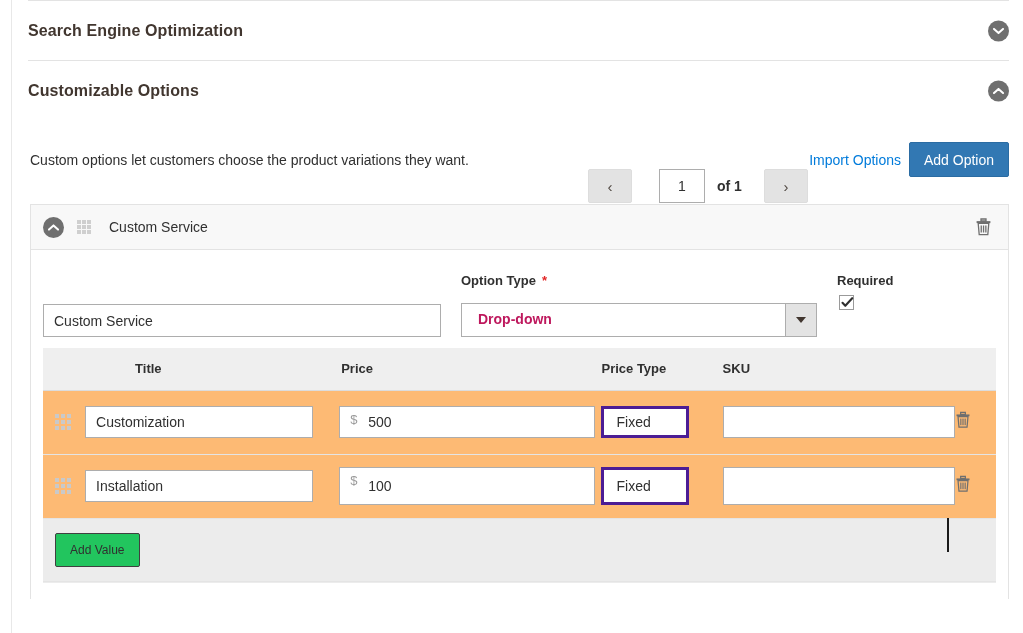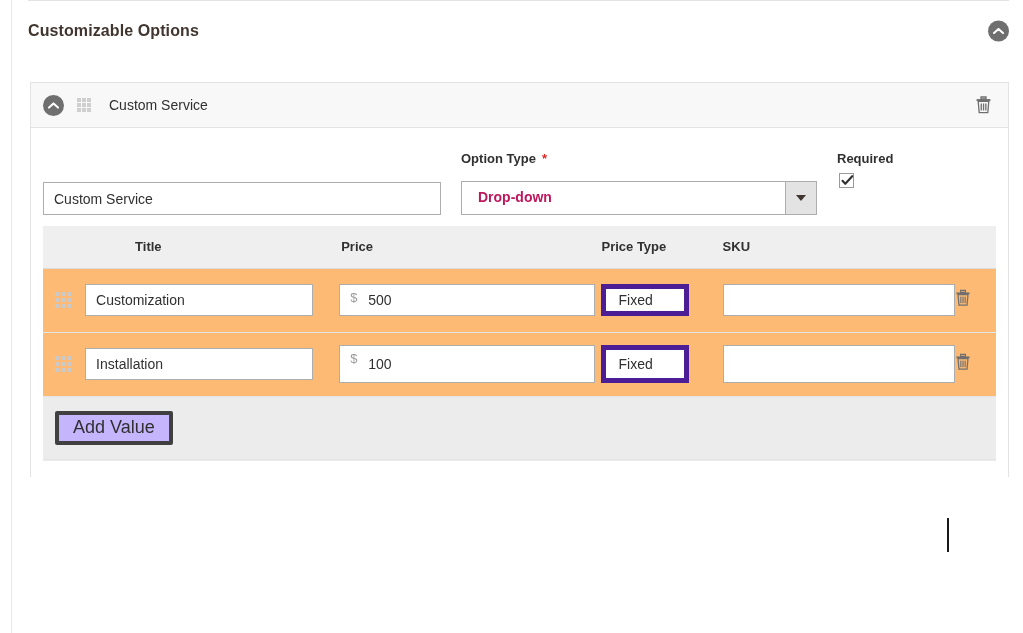--- a/index.html
+++ b/index.html
@@ -278,44 +278,44 @@
   .price-inp {
     position:absolute; left: 26px; top: 0;
     width: 225px; height: 30px;
     border: none; outline: none; background: transparent;
     font-size: 14px; color: #303030;
     font-family: "Liberation Sans", sans-serif;
   }
   .price-box.tall .price-inp { height: 36px; }
   .sel-fixed {
     width: 88px; height: 32px;
-    border: 5px solid #4c1d95;
+    border: 3px solid #4c1d95;
     background: #fff;
     display:flex; align-items:center;
     padding-left: 12px;
     font-size: 14px; color: #303030;
     cursor: pointer;
   }
   .sel-fixed.tall { height: 38px; }
   .inp-sku { width: 232px; }
   .inp-sku.tall { height: 38px; }
   .row-trash { cursor:pointer; line-height:0; }
 
   .addval-row {
     background: #ececec;
     padding: 14px 0 14px 12px;
     border-bottom: 1px solid #e4e4e4;
   }
   .add-value-btn {
-    background: #c4b5fd;
-    border: 4px solid #404040;
+    background: #22c55e;
+    border: 1px solid #404040;
     border-radius: 2px;
     height: 34px;
     padding: 0 14px;
-    font-size: 18px;
+    font-size: 12px;
     color: #303030;
     font-family: "Liberation Sans", sans-serif;
     cursor: pointer;
   }
   .panel-foot { height: 16px; background: #ffffff; }
 
   
   .ibeam {
     position: absolute;
     width: 2px; height: 34px;
@@ -325,32 +325,53 @@
   }
 </style>
 </head>
 <body>
 
 <div class="page">
   <div class="gutter-line"></div>
 
   <div class="content">
 
+    <div class="section-head">
+      <span class="section-title">Search Engine Optimization</span>
+      <span class="toggle-circle">
+        <svg width="11" height="7" viewBox="0 0 11 7">
+            <path d="M1 1.4 L5.5 5.6 L10 1.4" stroke="#ffffff" stroke-width="2" fill="none" stroke-linecap="round" stroke-linejoin="round"></path>
+          </svg>
+      </span>
+    </div>
 
     <div class="section-head">
       <span class="section-title">Customizable Options</span>
       <span class="toggle-circle">
         <svg width="11" height="7" viewBox="0 0 11 7">
             <path d="M1 5.6 L5.5 1.4 L10 5.6" stroke="#ffffff" stroke-width="2" fill="none" stroke-linecap="round" stroke-linejoin="round"></path>
           </svg>
       </span>
     </div>
 
     <div class="opt-body">
 
+      <div class="desc-row">
+        <span class="desc-text">Custom options let customers choose the product variations they want.</span>
+
+        <div class="pager">
+          <div class="pg-btn">‹</div>
+          <input class="pg-input" value="1" style="">
+          <span class="pg-of">of 1</span>
+          <div class="pg-btn pg-next">›</div>
+        </div>
+
+        <a class="import-link">Import Options</a>
+        <button class="add-option-btn">Add Option</button>
+      </div>
 
       <div class="opt-panel">
 
         <div class="opt-header">
           <span class="opt-collapse">
             <svg width="11" height="7" viewBox="0 0 11 7">
                 <path d="M1 5.6 L5.5 1.4 L10 5.6" stroke="#ffffff" stroke-width="2" fill="none" stroke-linecap="round" stroke-linejoin="round"></path>
               </svg>
           </span>
           <span class="drag-grid">

